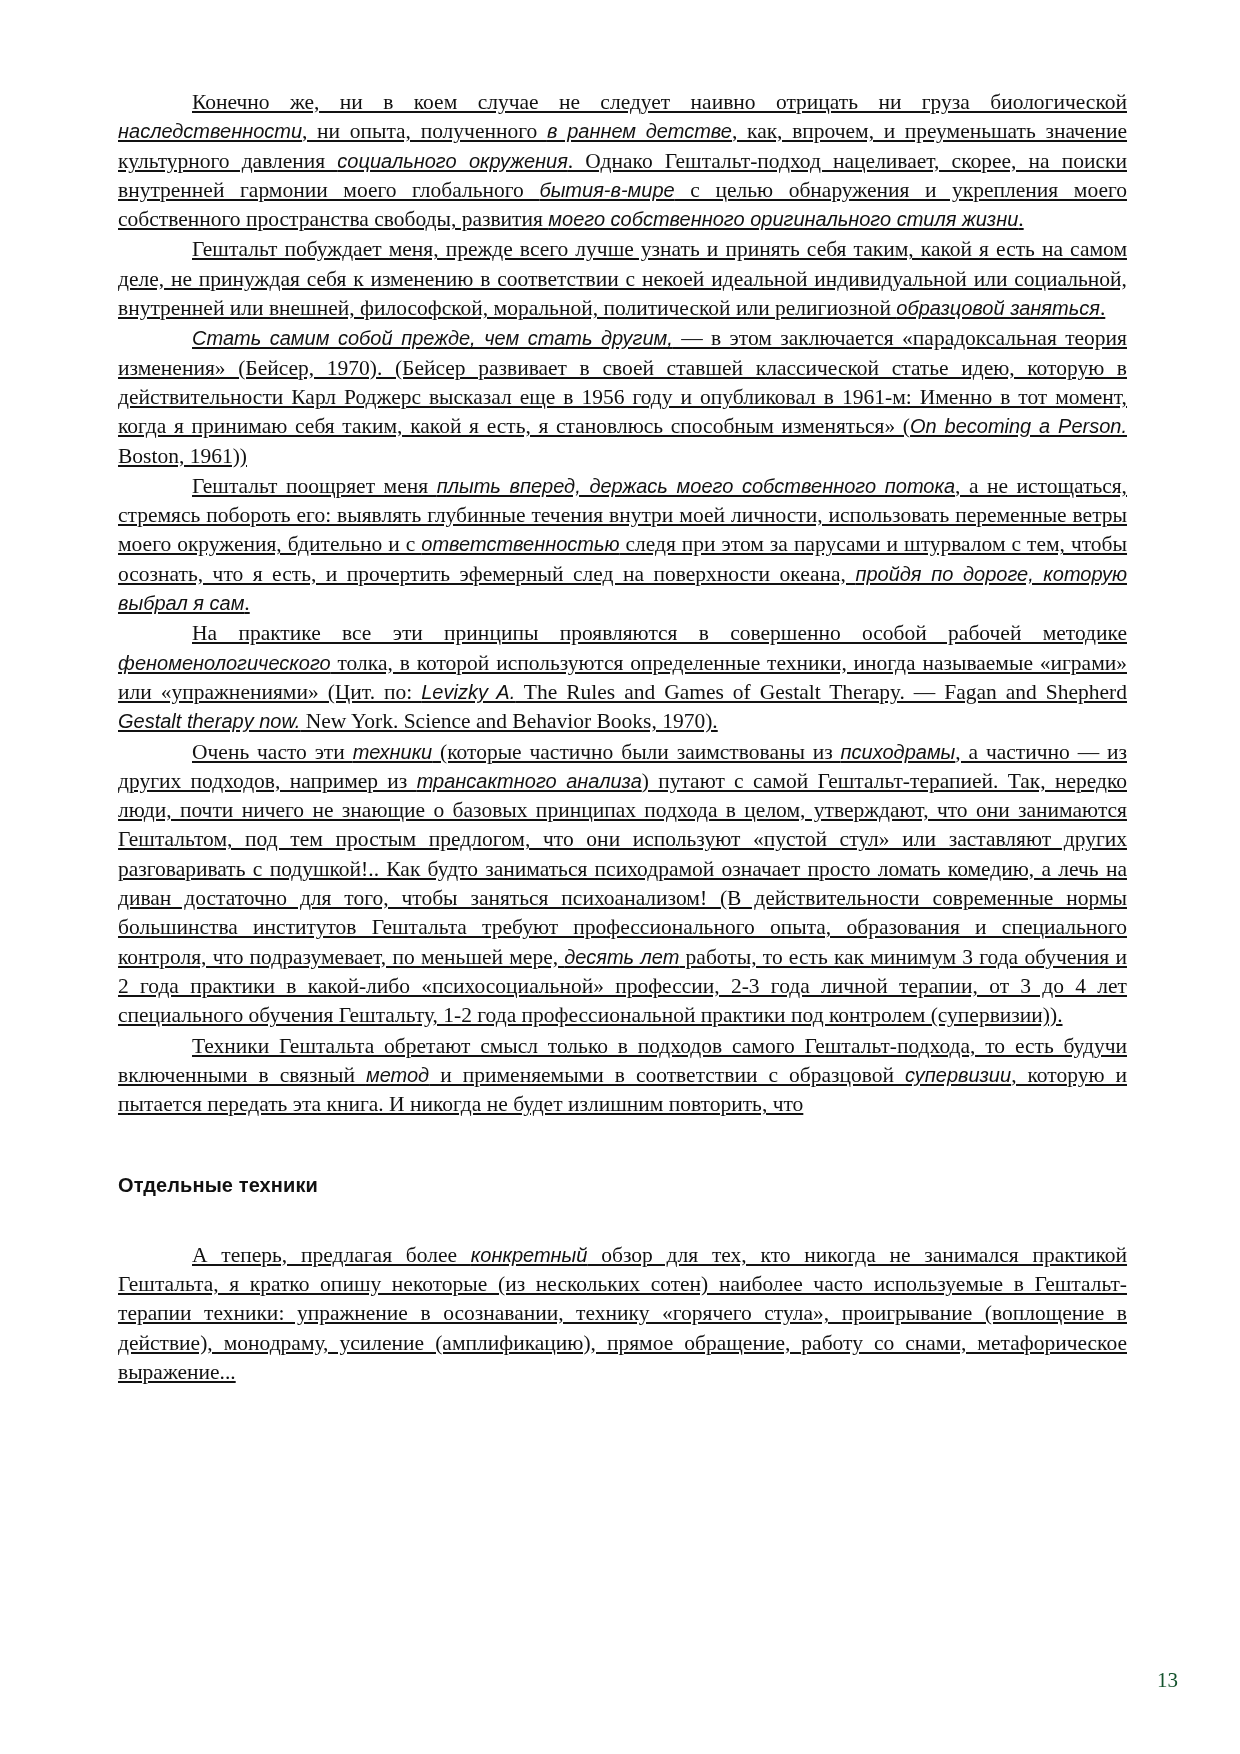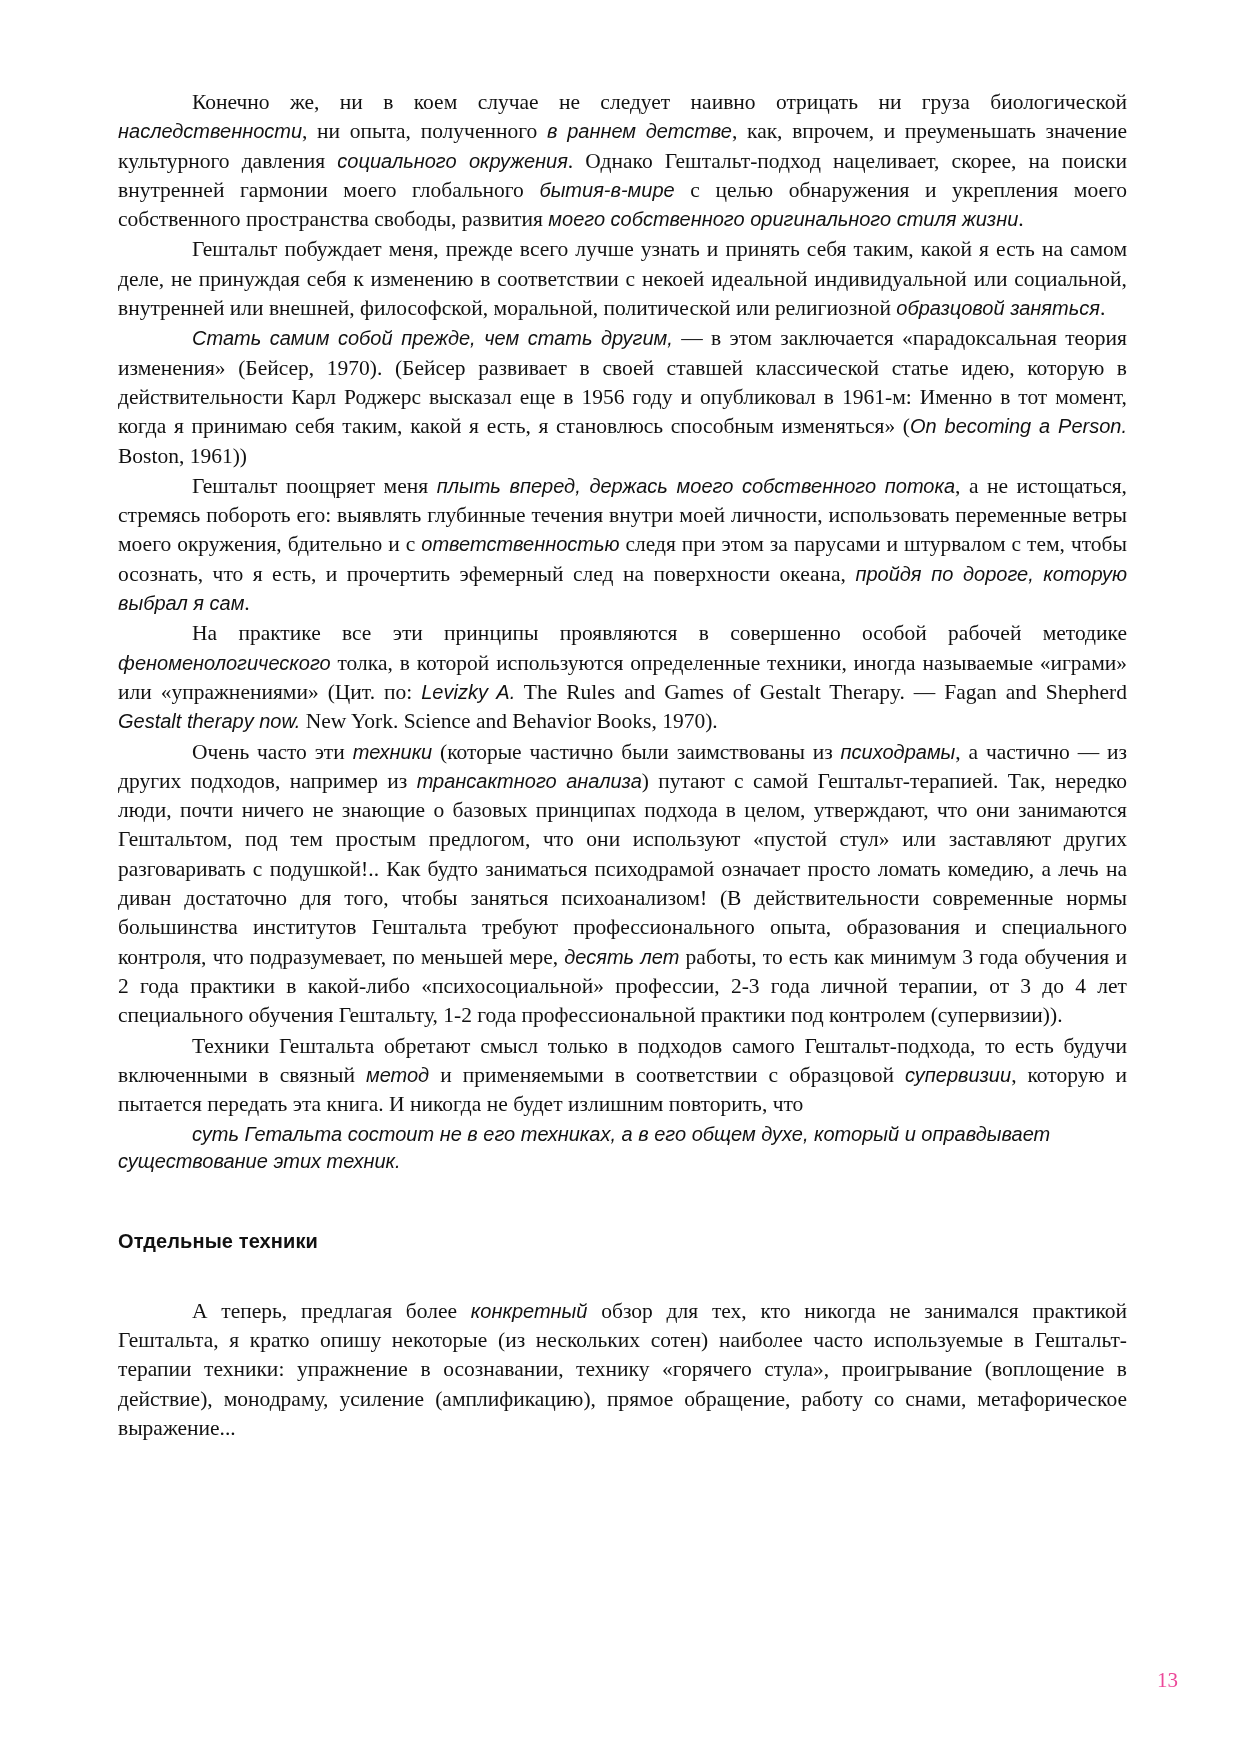--- a/index.html
+++ b/index.html
@@ -2,46 +2,45 @@
 <html><head>
 <meta charset="utf-8">
 <style>
   html, body { margin: 0; padding: 0; background: #ffffff; }
   body { width: 1240px; height: 1754px; position: relative; overflow: hidden; }
   .page {
     position: absolute; left: 118px; top: 88px; width: 1009px;
     font-family: "Liberation Serif", serif; font-size: 21.5px; line-height: 29.3px;
     color: #111111;
   }
-  .p { text-align: justify; text-indent: 74px; margin: 0 0 1px 0; }
+  .p { text-align: justify; text-indent: 74px; margin: 0 0 1px 0; text-decoration: underline; }
   .i { font-family: "Liberation Sans", sans-serif; font-style: italic; font-size: 20px; }
   .quote {
     font-family: "Liberation Sans", sans-serif; font-style: italic; font-size: 20px;
     text-indent: 74px; margin: 2px 0 0 0; line-height: 27px;
   }
   .heading {
     font-family: "Liberation Sans", sans-serif; font-weight: bold; font-size: 20px;
     margin: 52px 0 40px 0; letter-spacing: 0.1px;
   }
   .pagenum {
     position: absolute; left: 1157px; top: 1668px;
-    font-family: "Liberation Serif", serif; font-size: 21px; color: #ec4899; text-align: center;
+    font-family: "Liberation Serif", serif; font-size: 21px; color: #14532d; text-align: center;
   }
 </style>
 </head>
 <body>
 
 <div class="page">
   <div id="paras">
     <p class="p"><span>Конечно же, ни в коем случае не следует наивно отрицать ни груза биологической </span><span class="i">наследственности</span><span>, ни опыта, полученного </span><span class="i">в раннем детстве</span><span>, как, впрочем, и преуменьшать значение культурного давления </span><span class="i">социального окружения</span><span>. Однако Гештальт-подход нацеливает, скорее, на поиски внутренней гармонии моего глобального </span><span class="i">бытия-в-мире</span><span> с целью обнаружения и укрепления моего собственного пространства свободы, развития </span><span class="i">моего собственного оригинального стиля жизни</span><span>.</span></p>
     <p class="p"><span>Гештальт побуждает меня, прежде всего лучше узнать и принять себя таким, какой я есть на самом деле, не принуждая себя к изменению в соответствии с некоей идеальной индивидуальной или социальной, внутренней или внешней, философской, моральной, политической или религиозной </span><span class="i">образцовой заняться</span><span>.</span></p>
     <p class="p"><span class="i">Стать самим собой прежде, чем стать другим,</span><span> — в этом заключается «парадоксальная теория изменения» (Бейсер, 1970). (Бейсер развивает в своей ставшей классической статье идею, которую в действительности Карл Роджерс высказал еще в 1956 году и опубликовал в 1961-м: Именно в тот момент, когда я принимаю себя таким, какой я есть, я становлюсь способным изменяться» (</span><span class="i">On becoming a Person.</span><span> Boston, 1961))</span></p>
     <p class="p"><span>Гештальт поощряет меня </span><span class="i">плыть вперед, держась моего собственного потока</span><span>, а не истощаться, стремясь побороть его: выявлять глубинные течения внутри моей личности, использовать переменные ветры моего окружения, бдительно и с </span><span class="i">ответственностью</span><span> следя при этом за парусами и штурвалом с тем, чтобы осознать, что я есть, и прочертить эфемерный след на поверхности океана, </span><span class="i">пройдя по дороге, которую выбрал я сам</span><span>.</span></p>
     <p class="p"><span>На практике все эти принципы проявляются в совершенно особой рабочей методике </span><span class="i">феноменологического</span><span> толка, в которой используются определенные техники, иногда называемые «играми» или «упражнениями» (Цит. по: </span><span class="i">Levizky A.</span><span> The Rules and Games of Gestalt Therapy. — Fagan and Shepherd </span><span class="i">Gestalt therapy  now.</span><span> New York. Science and Behavior Books, 1970).</span></p>
     <p class="p"><span>Очень часто эти </span><span class="i">техники</span><span> (которые частично были заимствованы из </span><span class="i">психодрамы</span><span>, а частично — из других подходов, например из </span><span class="i">трансактного анализа</span><span>) путают с самой Гештальт-терапией. Так, нередко люди, почти ничего не знающие о базовых принципах подхода в целом, утверждают, что они занимаются Гештальтом, под тем простым предлогом, что они используют «пустой стул» или заставляют других разговаривать с подушкой!.. Как будто заниматься психодрамой означает просто ломать комедию, а лечь на диван достаточно для того, чтобы заняться психоанализом! (В действительности современные нормы большинства институтов Гештальта требуют профессионального опыта, образования и специального контроля, что подразумевает, по меньшей мере, </span><span class="i">десять лет</span><span> работы, то есть как минимум 3 года обучения и 2 года практики в какой-либо «психосоциальной» профессии, 2-3 года личной терапии, от 3 до 4 лет специального обучения Гештальту, 1-2 года профессиональной практики под контролем (супервизии)).</span></p>
     <p class="p"><span>Техники Гештальта обретают смысл только в подходов самого Гештальт-подхода, то есть будучи включенными в связный </span><span class="i">метод</span><span> и применяемыми в соответствии с образцовой </span><span class="i">супервизии</span><span>, которую и пытается передать эта книга. И никогда не будет излишним повторить, что</span></p>
   </div>
-  <p class="quote">суть Гетальта состоит не в его техниках, а в его общем духе, который и оправдывает существование этих техник.</p>
   <h2 class="heading">Отдельные техники</h2>
   <p class="p"><span>А теперь, предлагая более </span><span class="i">конкретный</span><span> обзор для тех, кто никогда не занимался практикой Гештальта, я кратко опишу некоторые (из нескольких сотен) наиболее часто используемые в Гештальт-терапии техники: упражнение в осознавании, технику «горячего стула», проигрывание (воплощение в действие), монодраму, усиление (амплификацию), прямое обращение, работу со снами, метафорическое выражение...</span></p>
 </div>
 
 <div class="pagenum">13</div>
 
 </body></html>

